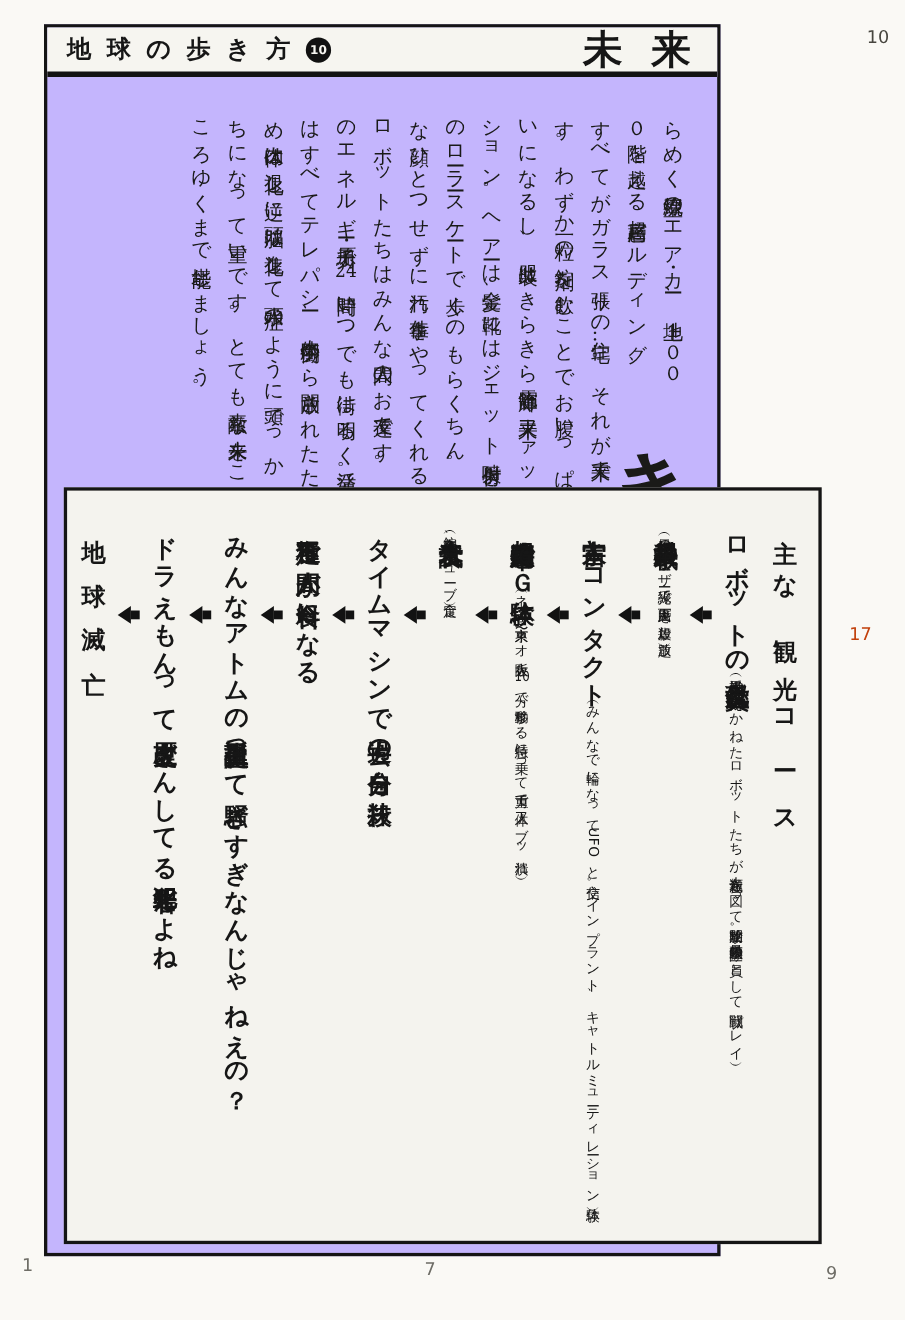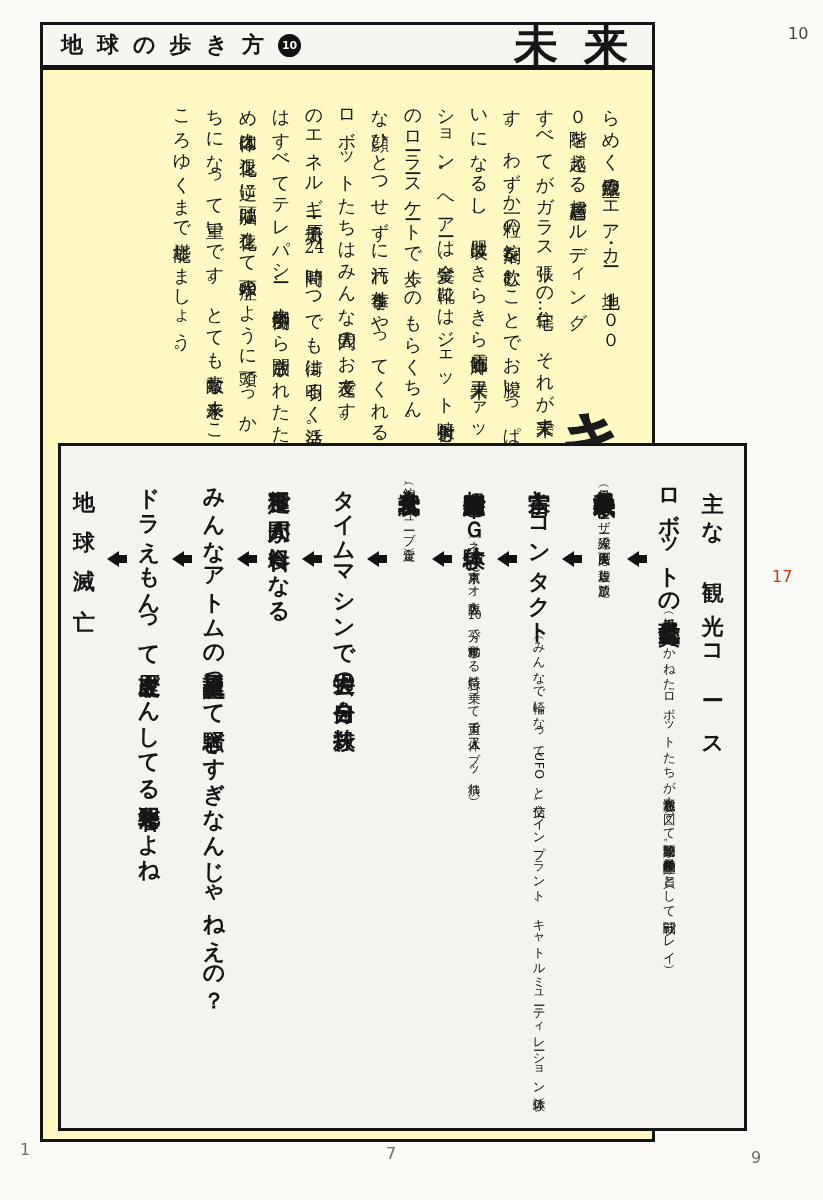--- a/index.html
+++ b/index.html
@@ -9,21 +9,21 @@
     font-family:"DejaVu Sans","Liberation Sans",sans-serif;
     color:#161616;
     position:relative;
     overflow:hidden;
   }
 
   
   .page-frame {
     position:absolute; left:40px; top:22px;
     width:615px; height:1120px;
-    background:#fef9c3;
+    background:#c4b5fd;
     border:3px solid #151515;
   }
 
   
   .header-bar {
     height:45px;
     background:#f6f5f0;
     border-bottom:5px solid #121212;
     display:flex; align-items:center; justify-content:space-between;
     padding:0 10px 0 18px;
@@ -33,21 +33,21 @@
     font-size:22px; font-weight:800; letter-spacing:14px;
     white-space:nowrap;
   }
   .volume-badge {
     display:inline-flex; align-items:center; justify-content:center;
     width:23px; height:23px; border-radius:50%;
     background:#111; color:#f6f5f0;
     font-size:11px; font-weight:800; letter-spacing:0;
   }
   .page-title {
-    font-size:44px; font-weight:800; letter-spacing:26px;
+    font-size:36px; font-weight:800; letter-spacing:26px;
     margin-right:-12px; white-space:nowrap;
   }
 
   
   .pnum { position:absolute; color:#55544f; font-size:16px; }
   .pnum-topright { left:788px; top:24px; color:#47463f; }
   .pnum-rightedge { left:772px; top:567px; color:#c2410c; }
   .pnum-bl { left:20px;  top:1140px; color:#6e6d66; }
   .pnum-bc { left:386px; top:1144px; color:#6e6d66; }
   .pnum-br { left:751px; top:1148px; color:#6e6d66; }

